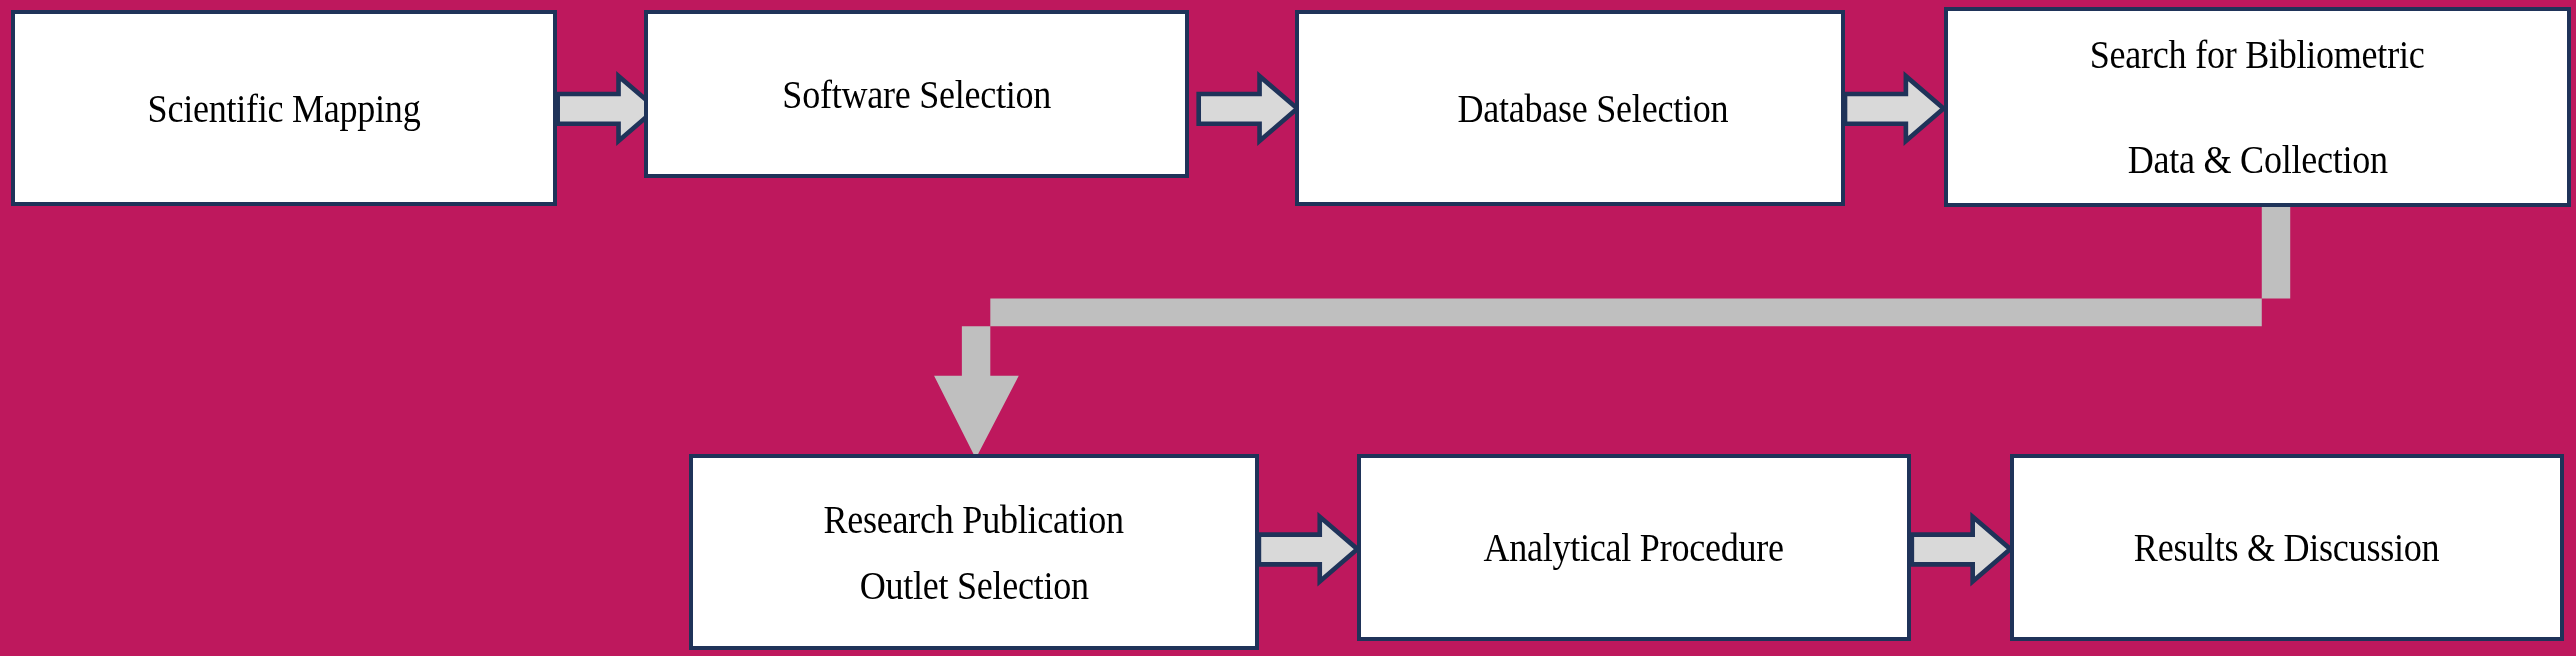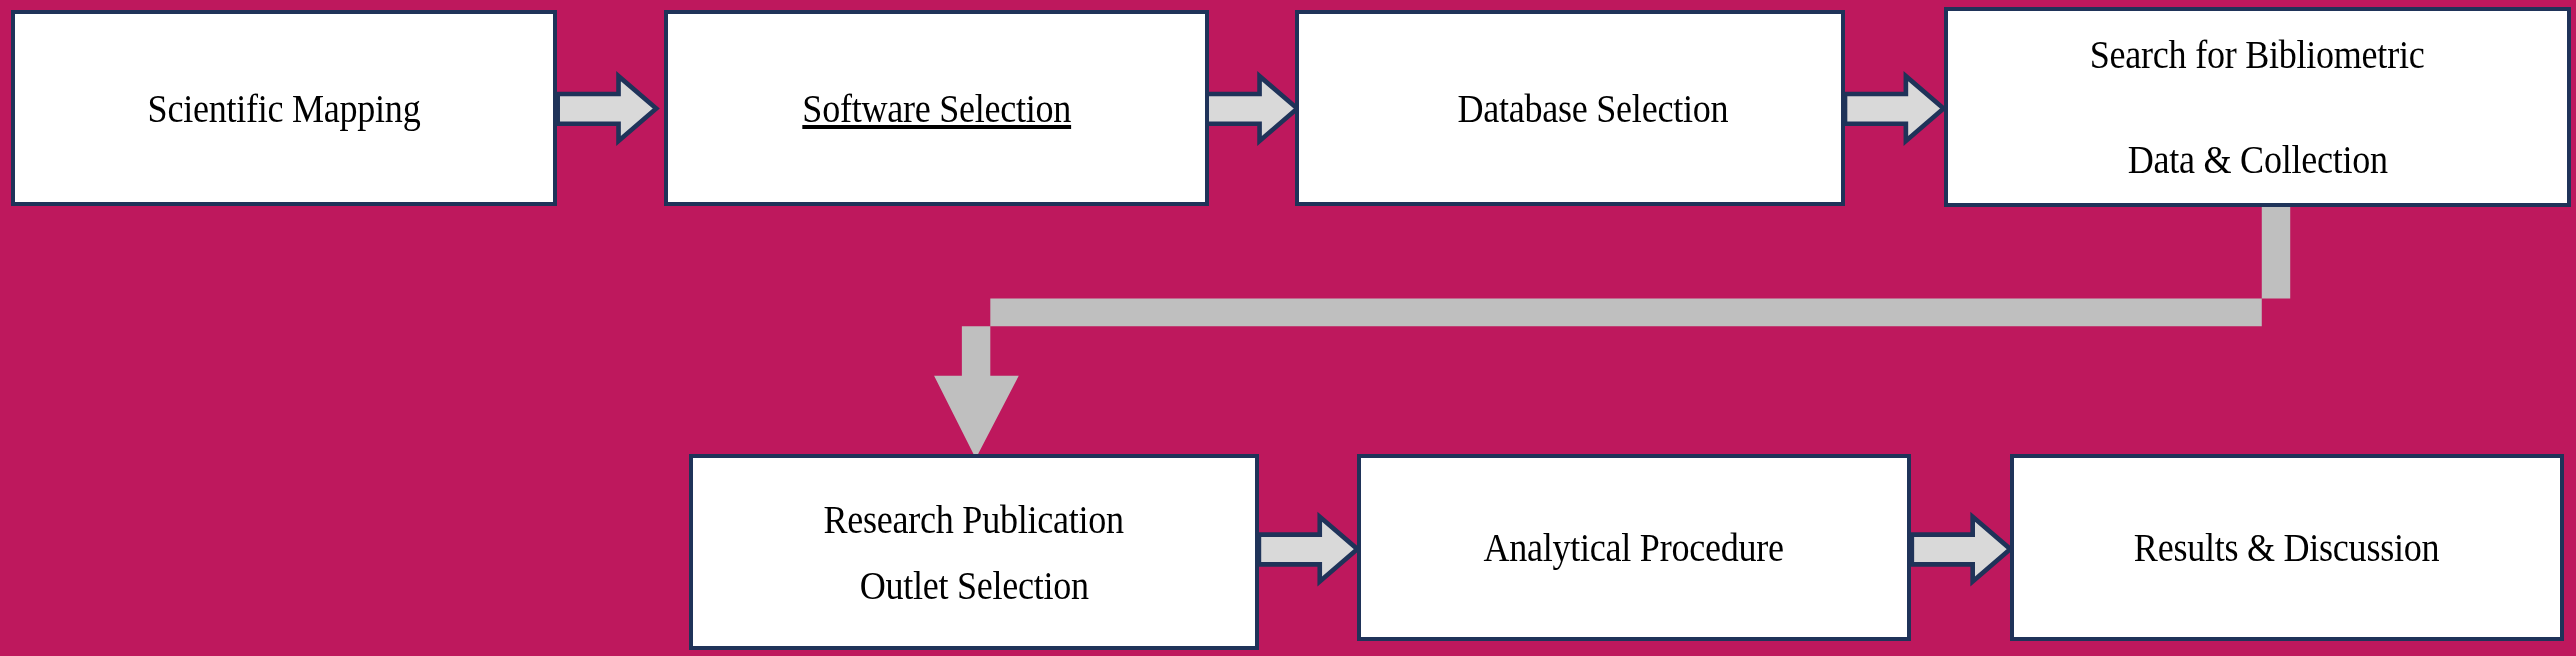--- a/index.html
+++ b/index.html
@@ -80,21 +80,21 @@
 
     <path d="M 1903,808 L 1995,808 L 1995,781 L 2052,830 L 1995,879 L 1995,853 L 1903,853 Z" fill="#D9D9D9" stroke="#1F3359" stroke-width="7" stroke-linejoin="miter"></path>
 
     <path d="M 2890,808 L 2982,808 L 2982,781 L 3039,830 L 2982,879 L 2982,853 L 2890,853 Z" fill="#D9D9D9" stroke="#1F3359" stroke-width="7" stroke-linejoin="miter"></path>
   </svg>
 
   <div class="node" style="left:11.2px; top:10px; width:546px; height:196px;">
     <span class="line">Scientific Mapping</span>
   </div>
 
-  <div class="node" style="left:664px; top:10px; width:545px; height:196px;text-decoration:underline;">
+  <div class="node" style="left:644px; top:10px; width:545px; height:168px;">
     <span class="line">Software Selection</span>
   </div>
 
   <div class="node" style="left:1295px; top:10px; width:550px; height:196px;padding-left:46px;">
     <span class="line">Database Selection</span>
   </div>
 
   <div class="node two-line" style="left:1944px; top:6.6px; width:627px; height:200px;gap:40px;">
     <span class="line">Search for Bibliometric</span>
     <span class="line">Data &amp; Collection</span>

